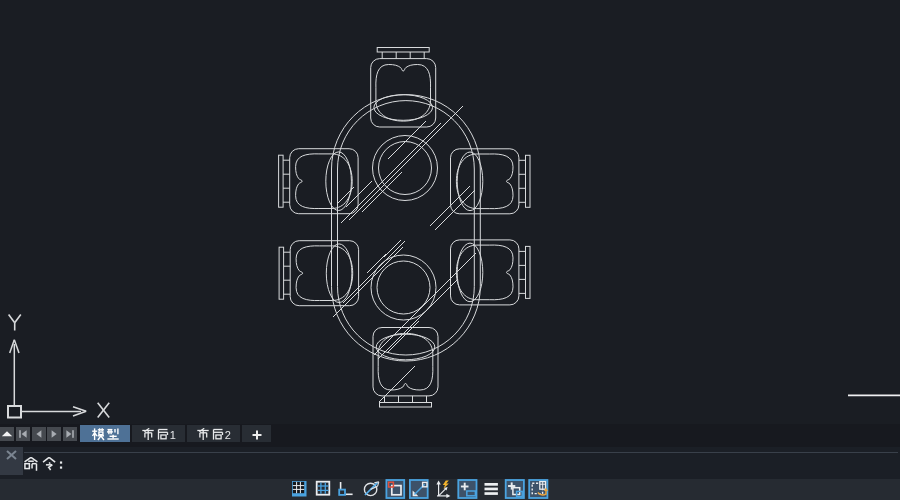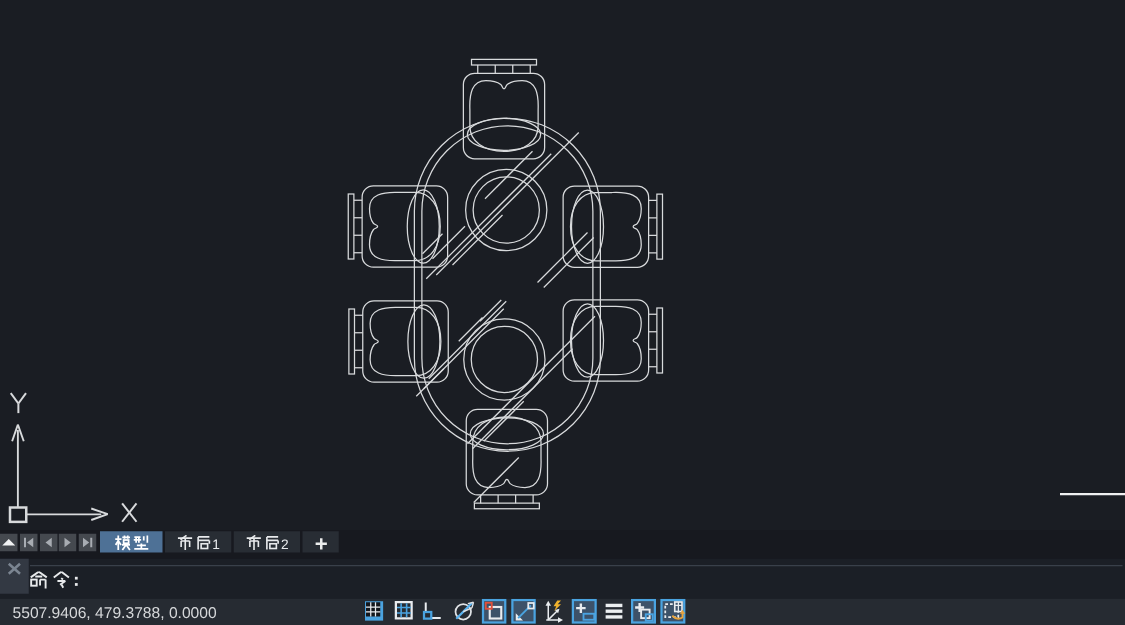--- a/index.html
+++ b/index.html
@@ -225,21 +225,20 @@
         <line x1="8.7" y1="6.7" x2="5.1" y2="9.3"></line>
         <line x1="6.1" y1="9.1" x2="7.3" y2="11.3"></line>
       </g>
       <g stroke="none" fill="#e8eaec">
         <rect x="30.8" y="3.8" width="1.9" height="1.9"></rect>
         <rect x="30.8" y="8.1" width="1.9" height="1.9"></rect>
       </g>
     </svg>
   </div>
   <div id="status">
-    <div id="coords">5507.9406, 479.3788, 0.0000</div>
     <svg width="560" height="21" style="position:absolute;left:0;top:0" fill="none">
 
       <g>
         <rect x="292" y="2" width="14.5" height="15.5" fill="#4aa3e0"></rect>
         <rect x="292.8" y="2.8" width="11.4" height="11.4" fill="#14171c"></rect>
         <g stroke="#e9ecef" stroke-width="1">
           <line x1="296.6" y1="2.8" x2="296.6" y2="14.2"></line>
           <line x1="300.4" y1="2.8" x2="300.4" y2="14.2"></line>
           <line x1="292.8" y1="6.6" x2="304.2" y2="6.6"></line>
           <line x1="292.8" y1="10.4" x2="304.2" y2="10.4"></line>

